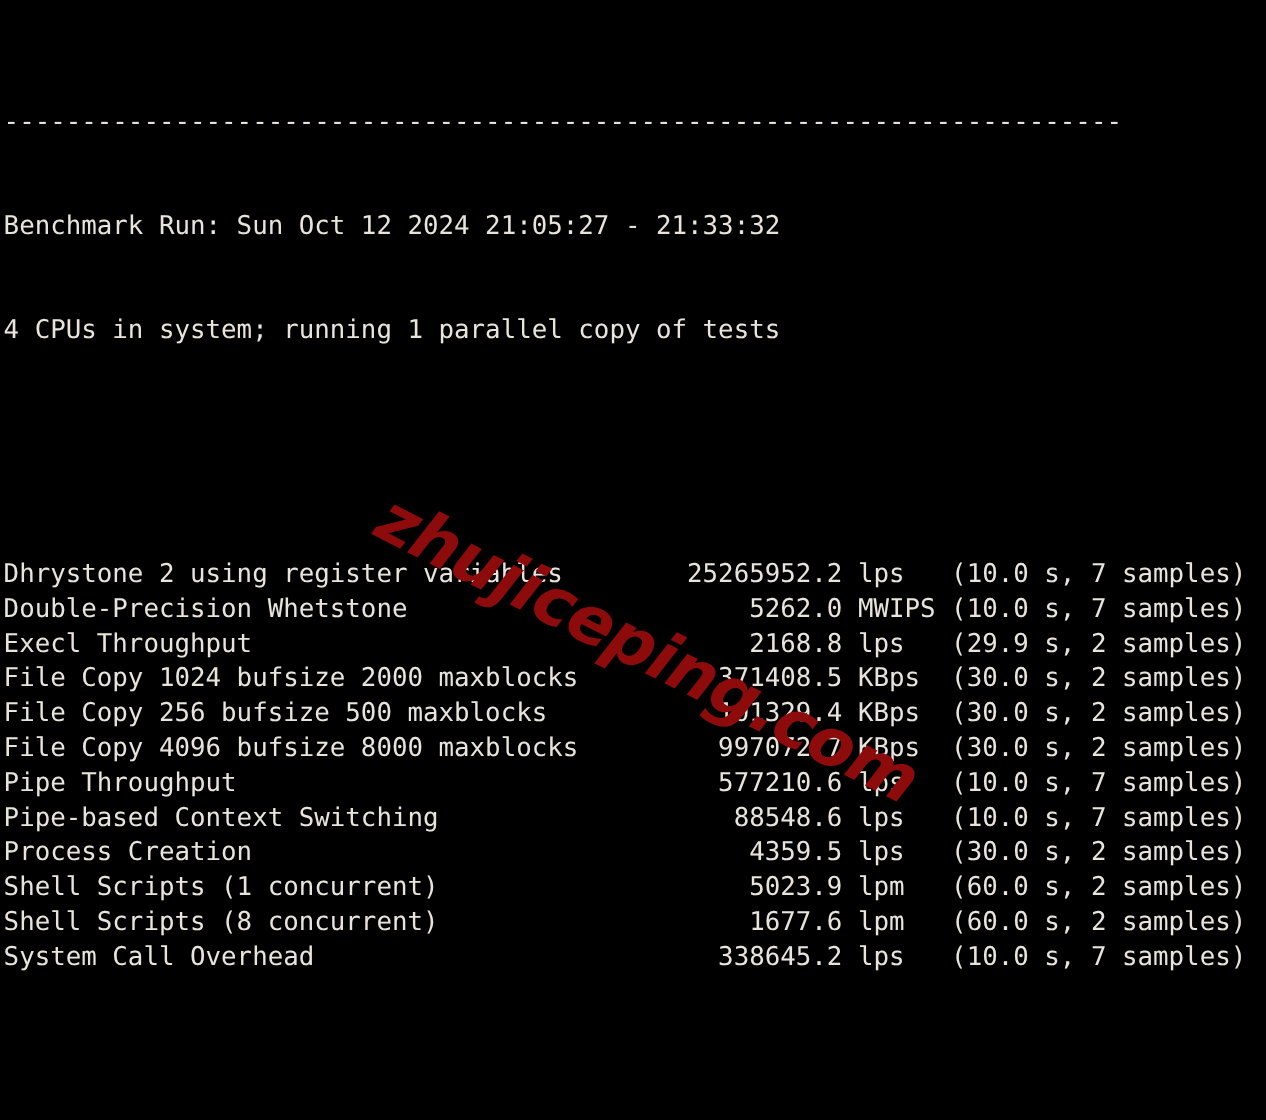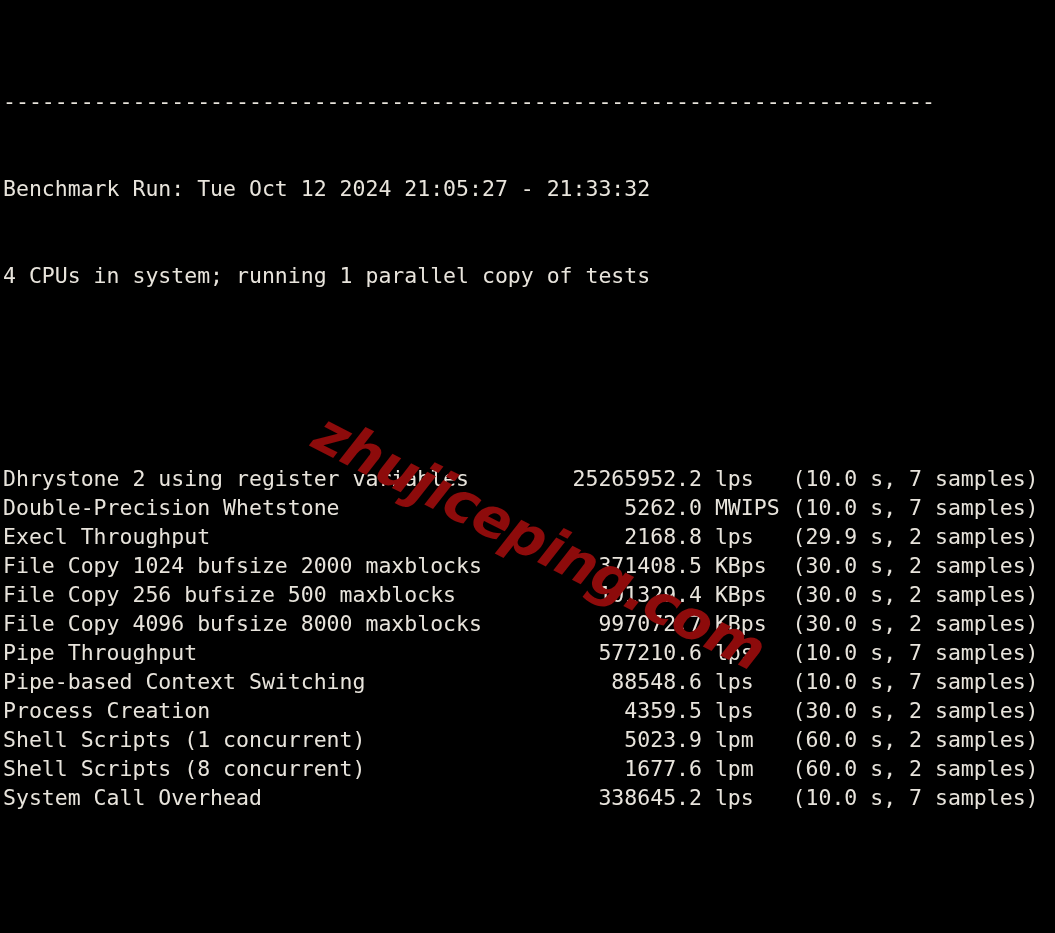--- a/index.html
+++ b/index.html
@@ -62,21 +62,21 @@
   }
 </style>
 </head>
 <body>
 
 <div id="terminal">
 
   <div class="console">
 
     <span class="line">------------------------------------------------------------------------</span>
-    <span class="line">Benchmark Run: Tue Oct 12 2024 21:05:27 - 21:33:32</span>
+    <span class="line">Benchmark Run: Sun Oct 12 2024 21:05:27 - 21:33:32</span>
     <span class="line">4 CPUs in system; running 1 parallel copy of tests</span>
     <span class="blank"></span>
 
     <div id="raw-results"><span class="line">Dhrystone 2 using register variables        25265952.2 lps   (10.0 s, 7 samples)</span><span class="line">Double-Precision Whetstone                      5262.0 MWIPS (10.0 s, 7 samples)</span><span class="line">Execl Throughput                                2168.8 lps   (29.9 s, 2 samples)</span><span class="line">File Copy 1024 bufsize 2000 maxblocks         371408.5 KBps  (30.0 s, 2 samples)</span><span class="line">File Copy 256 bufsize 500 maxblocks           101329.4 KBps  (30.0 s, 2 samples)</span><span class="line">File Copy 4096 bufsize 8000 maxblocks         997072.7 KBps  (30.0 s, 2 samples)</span><span class="line">Pipe Throughput                               577210.6 lps   (10.0 s, 7 samples)</span><span class="line">Pipe-based Context Switching                   88548.6 lps   (10.0 s, 7 samples)</span><span class="line">Process Creation                                4359.5 lps   (30.0 s, 2 samples)</span><span class="line">Shell Scripts (1 concurrent)                    5023.9 lpm   (60.0 s, 2 samples)</span><span class="line">Shell Scripts (8 concurrent)                    1677.6 lpm   (60.0 s, 2 samples)</span><span class="line">System Call Overhead                          338645.2 lps   (10.0 s, 7 samples)</span></div>
 
     <span class="blank"></span>
 
     
 
   </div>

